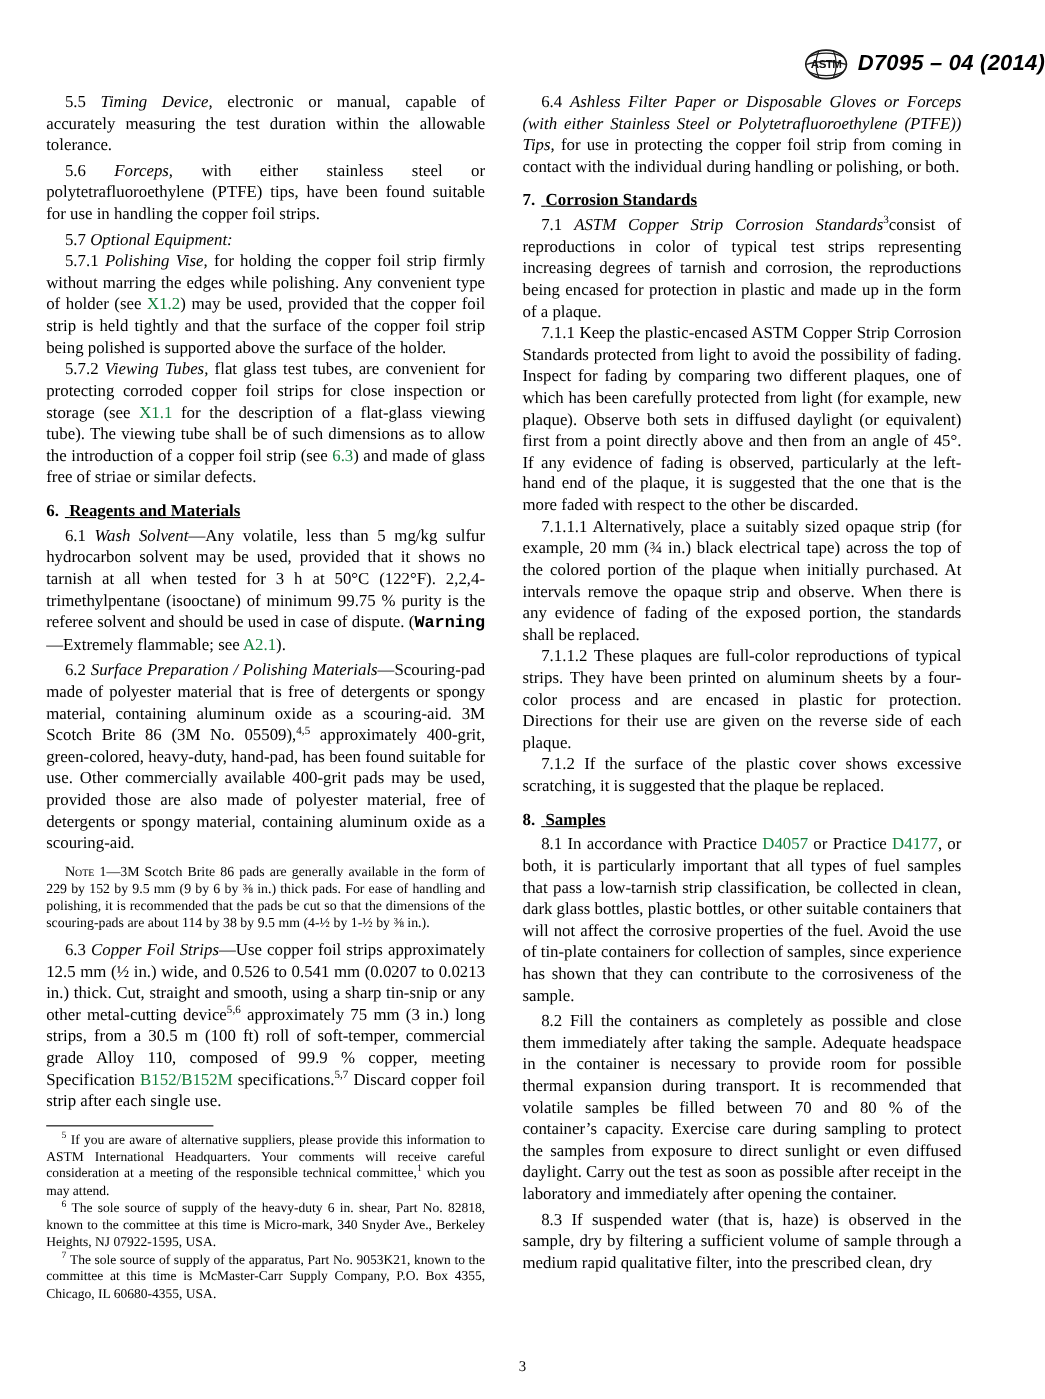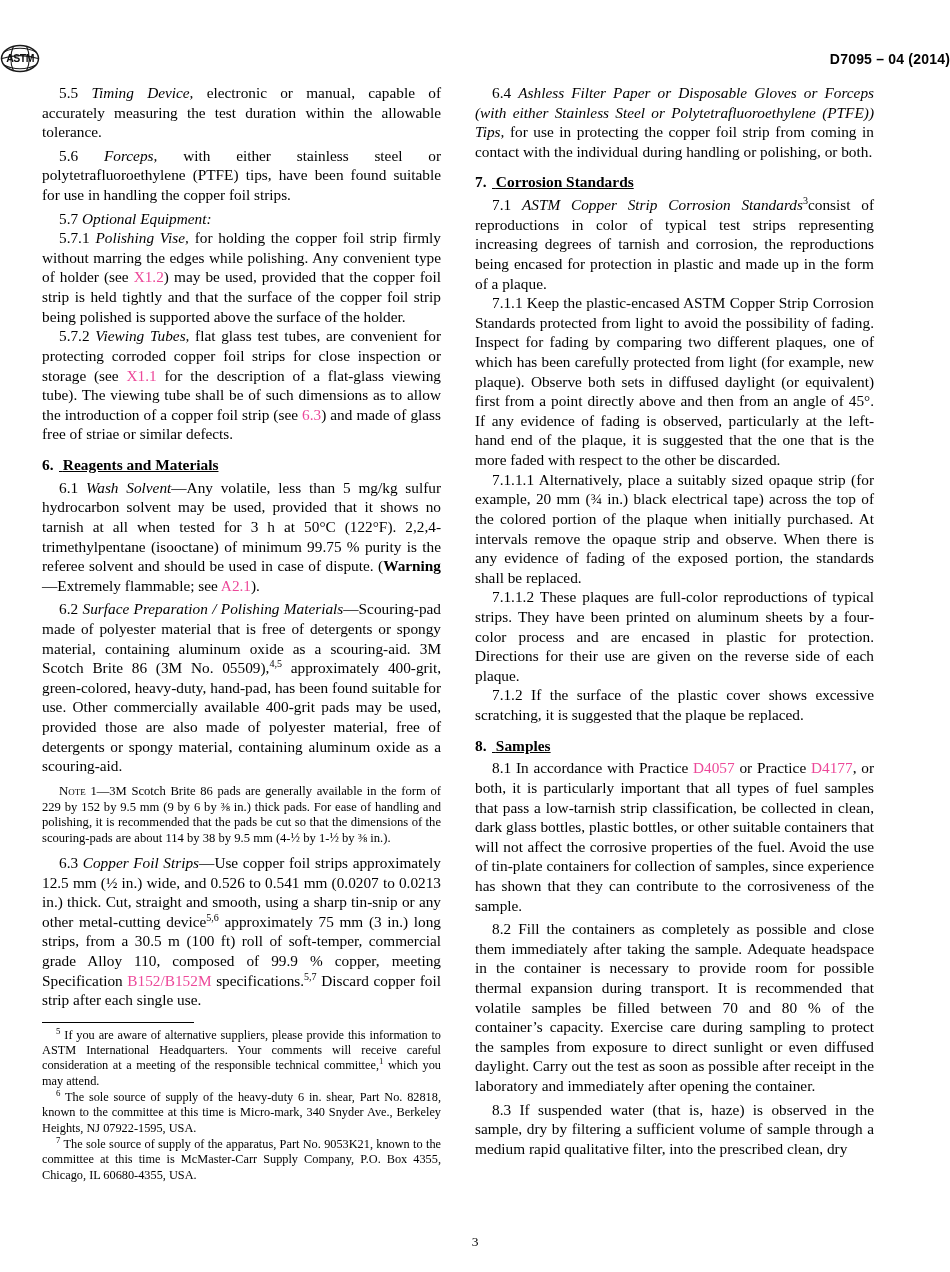--- a/index.html
+++ b/index.html
@@ -20,36 +20,37 @@
     height: 1272px;
     position: relative;
     box-sizing: border-box;
     padding: 0;
   }
 
   
   .header {
     display: flex;
     align-items: center;
-    justify-content: space-between;
+    justify-content: flex-end;
     gap: 9px;
     padding-top: 44px;
     padding-bottom: 10px;
   }
   .astm-logo {
     width: 40px;
     height: 29px;
     display: block;
   }
   .designation {
     font-family: "Liberation Sans", "DejaVu Sans", sans-serif;
     font-weight: bold;
-    font-size: 14px;
+    font-size: 20px;
     letter-spacing: 0.2px;
     white-space: nowrap;
+    font-style: italic;
   }
 
   
   .columns {
     display: flex;
     gap: 34px;
     padding: 0 42px;
     box-sizing: border-box;
   }
   .col {
@@ -78,23 +79,23 @@
     font-weight: bold;
     line-height: 1.28;
     text-align: left;
     text-decoration: underline;
   }
   h3.section .num {
     display: inline-block;
     min-width: 17px;
   }
   .it { font-style: italic; }
-  .bd { font-weight: bold; }
+  .bd { font-weight: bold; font-family: Liberation Mono, monospace; }
   .link {
-    color: #ec4899;
+    color: #15803d;
   }
   sup {
     font-size: 0.66em;
     vertical-align: super;
     line-height: 0;
   }
   .gap-sm { height: 4px; }
 
   
   .note {

